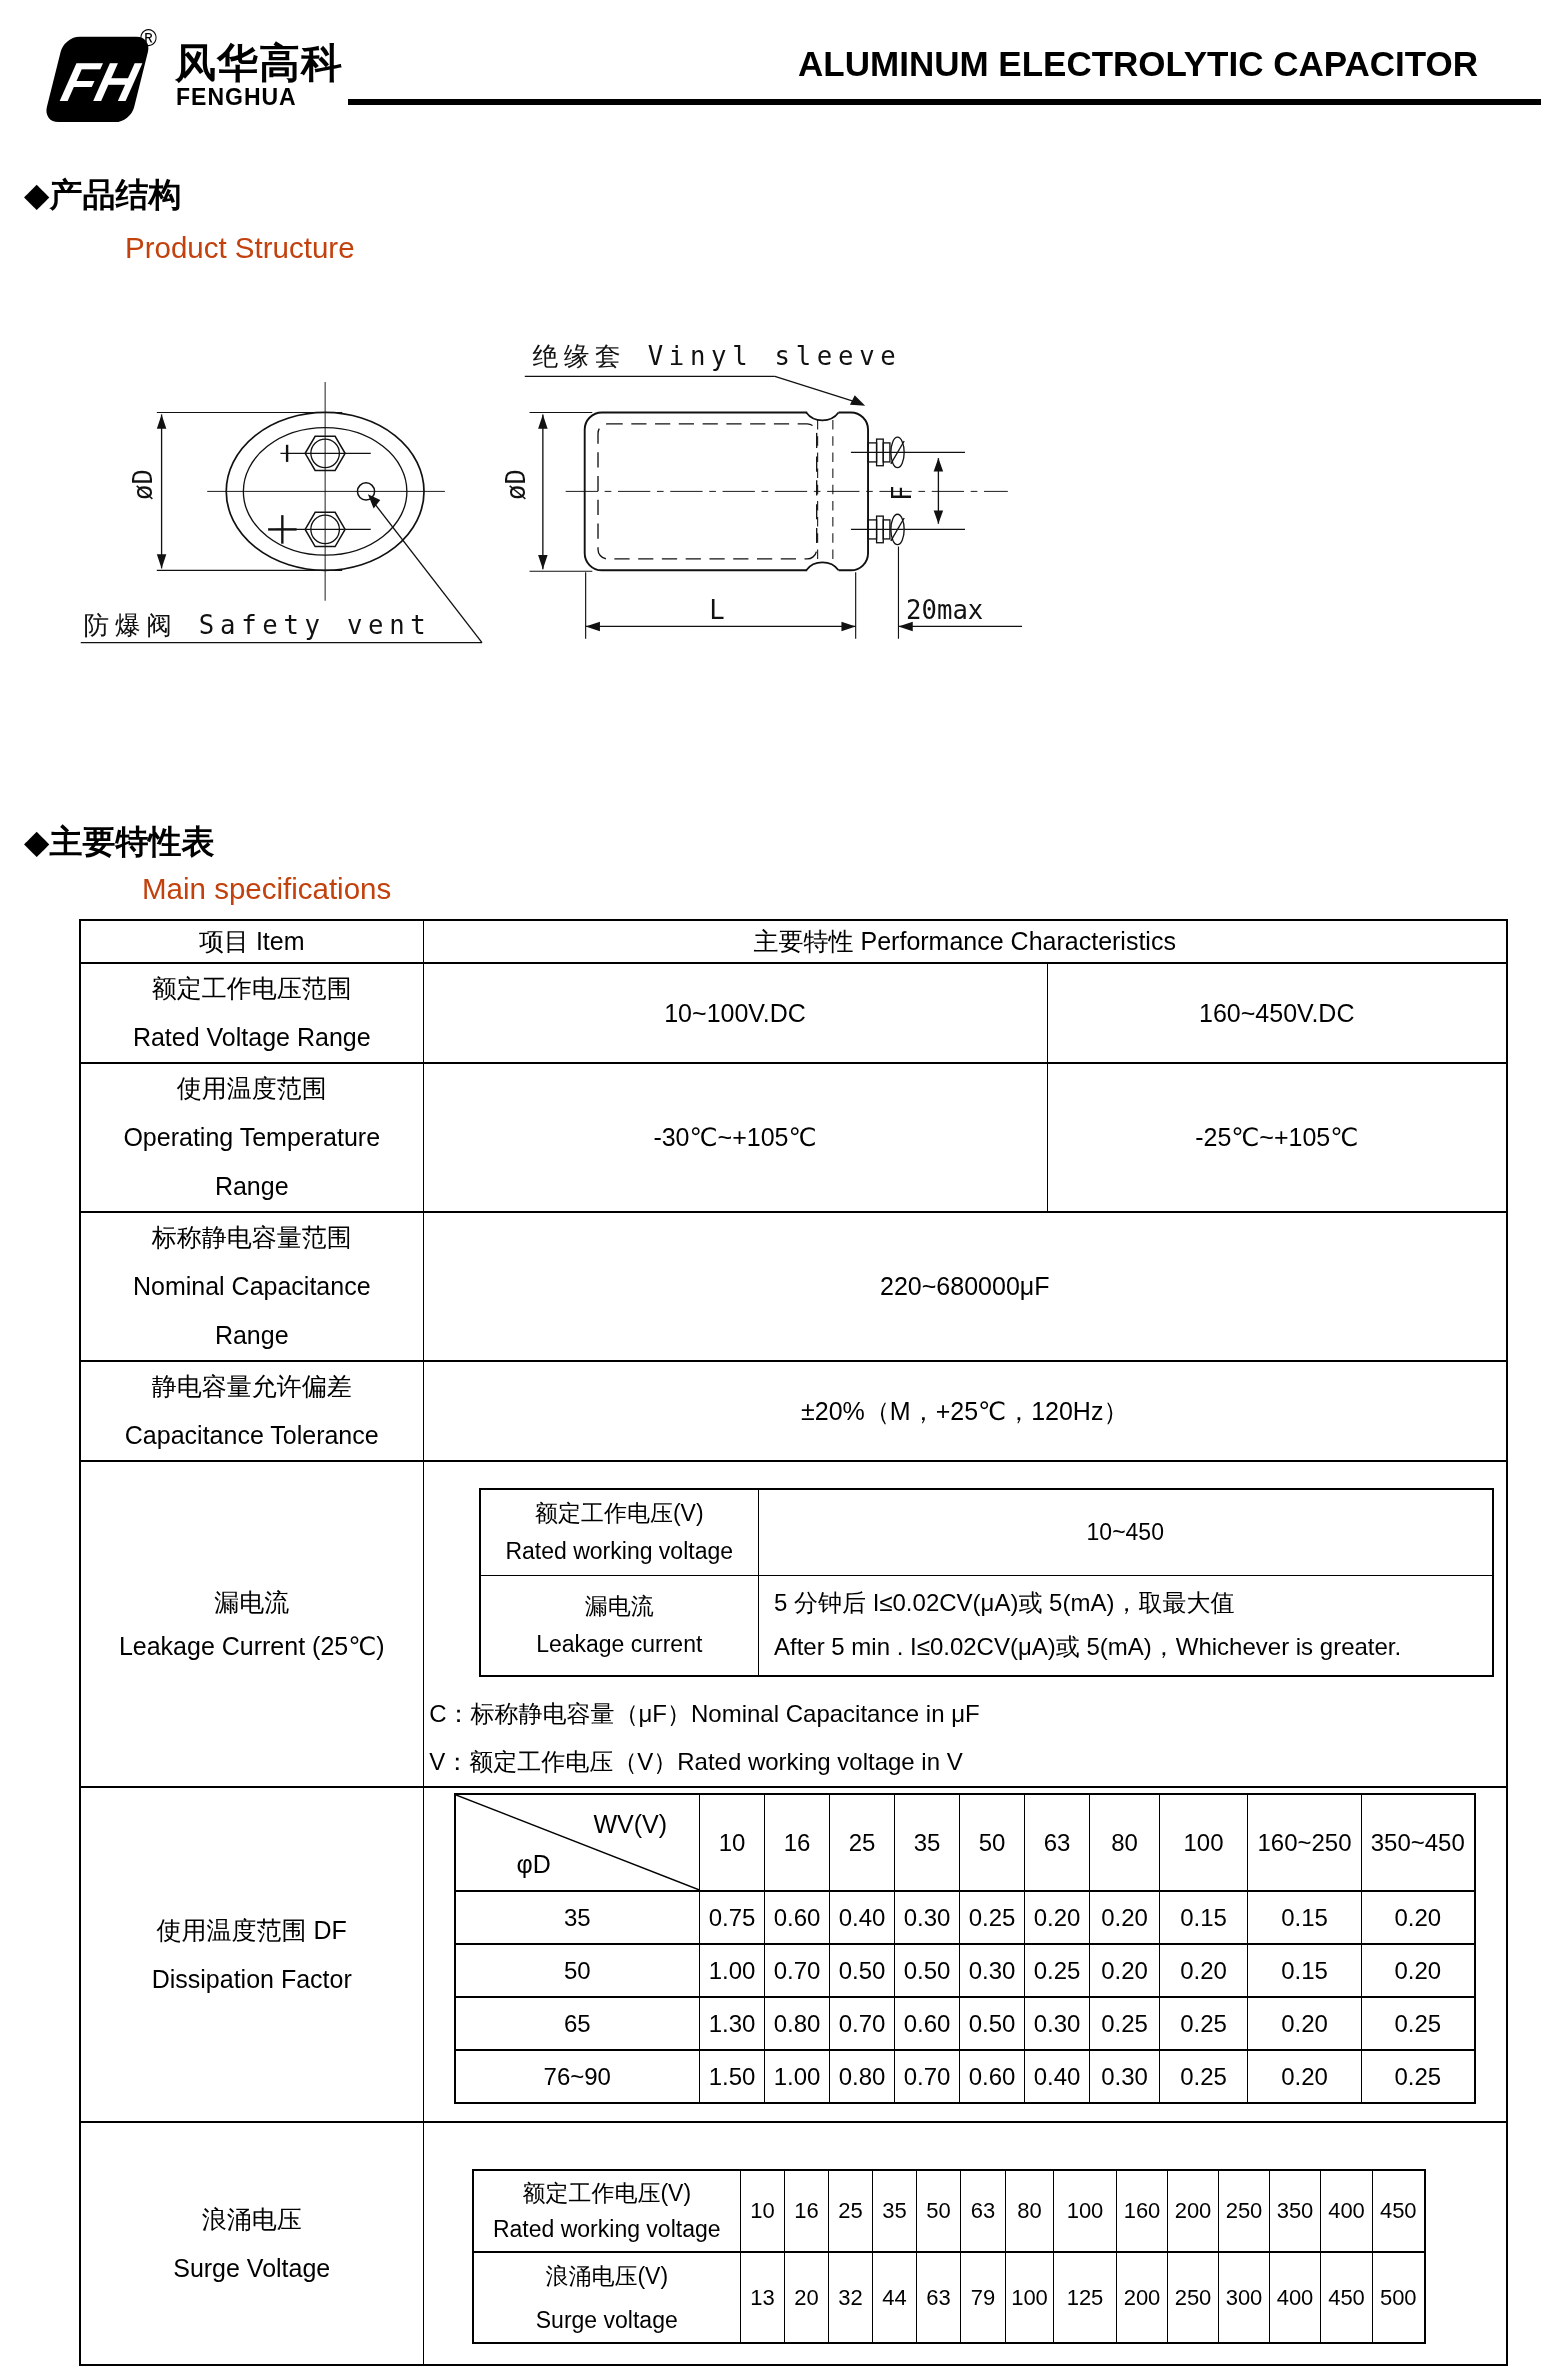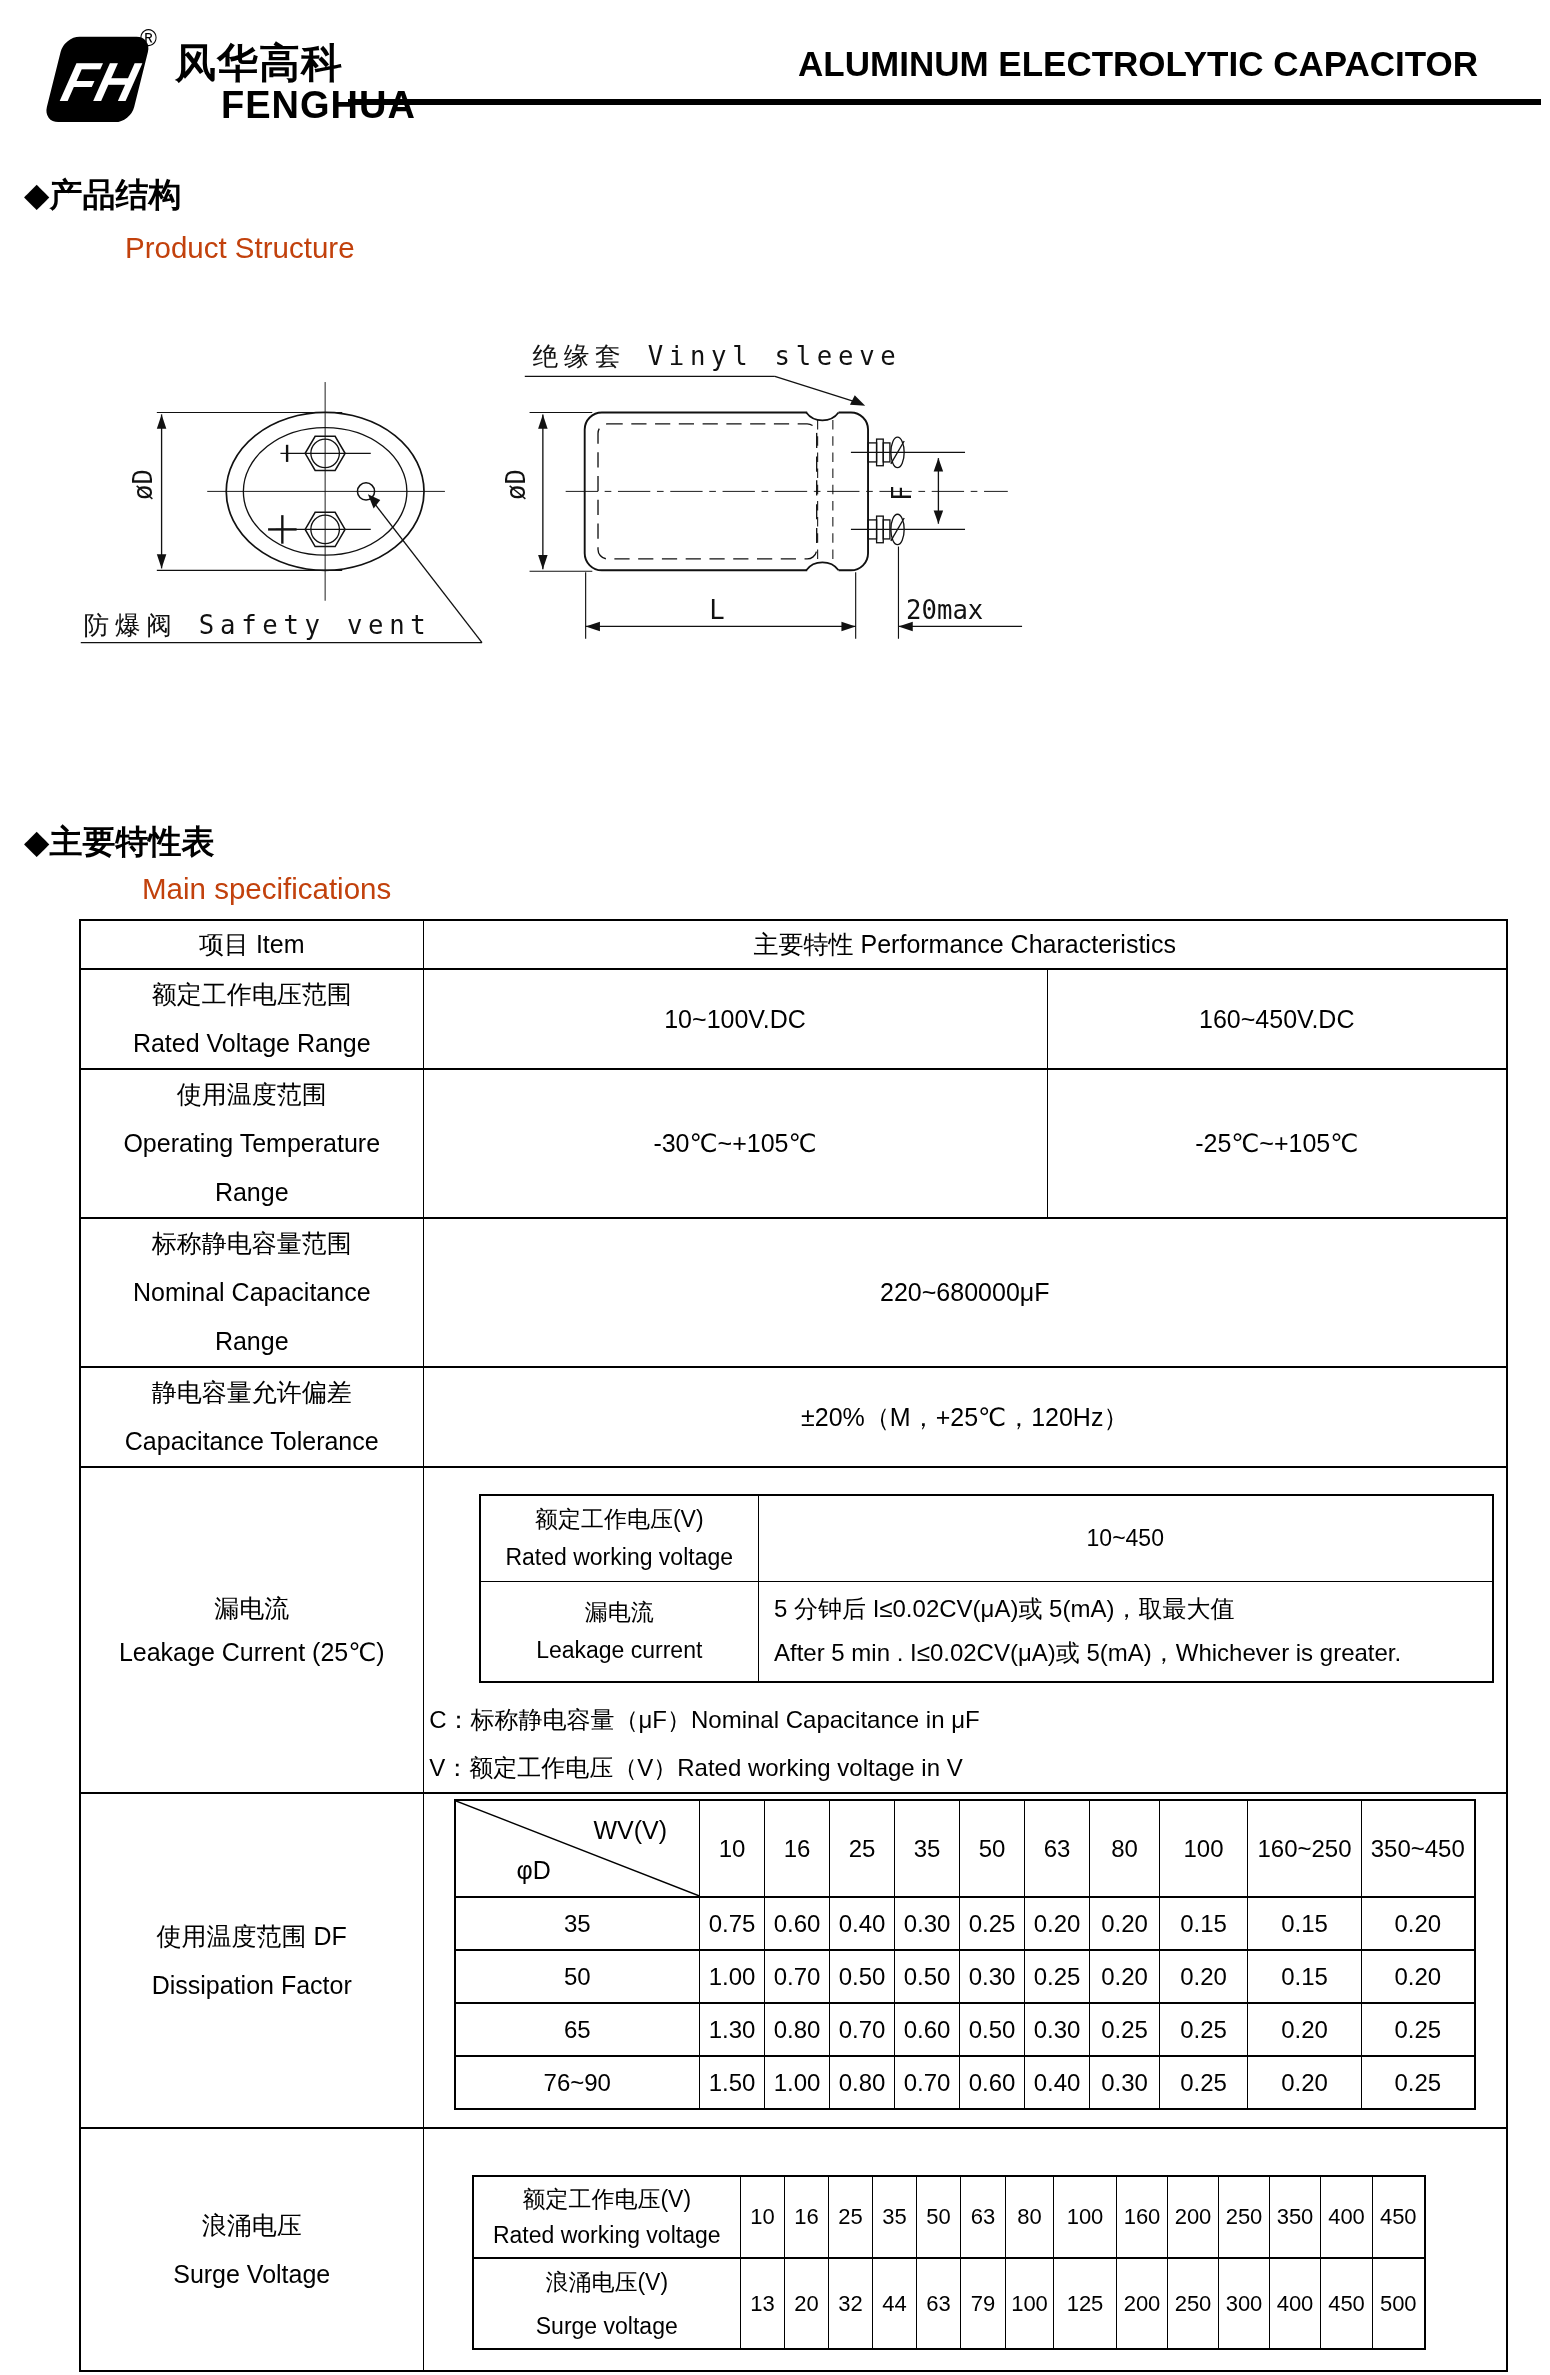--- a/index.html
+++ b/index.html
@@ -2,21 +2,21 @@
 <html style="font-size:15px"><head>
 <meta charset="utf-8">
 <style>
   html,body{margin:0;padding:0;background:#e8e8e8;}
   .page{position:relative;width:1550px;height:2376px;background:#ffffff;overflow:hidden;
         font-family:"Liberation Sans","DejaVu Sans",sans-serif;color:#000;}
   
   .logo-mark{position:absolute;left:27px;top:31px;}
   .reg-mark{position:absolute;left:140px;top:25px;font-size:23px;font-weight:400;}
   .brand-cn{position:absolute;left:175px;top:36px;font-size:41px;font-weight:700;letter-spacing:1px;}
-  .brand-en{position:absolute;left:176px;top:84px;font-size:38px;font-weight:700;letter-spacing:1px;margin-left:45px;}
+  .brand-en{position:absolute;left:176px;top:84px;font-size:23px;font-weight:700;letter-spacing:1px;}
   .doc-title{position:absolute;right:72px;top:44px;font-size:35px;font-weight:700;letter-spacing:0;margin-left:36px;}
   .header-rule{position:absolute;left:348px;top:99px;width:1193px;height:5.7px;background:#000;}
   
   .sec-cn{position:absolute;font-size:33px;font-weight:700;color:#000;}
   .sec-en{position:absolute;font-size:29.5px;font-weight:400;color:#c2410c;}
   #sec1-cn{left:24px;top:173px;}
   #sec1-en{left:125px;top:231px;}
   #sec2-cn{left:24px;top:820px;}
   #sec2-en{left:142px;top:872px;}
   
@@ -182,21 +182,21 @@
   <div id="sec2-en" class="sec-en">Main specifications</div>
 
   <table class="spec-table">
     <colgroup>
         <col style="width:343px">
         <col style="width:624px">
         <col style="width:460px">
       </colgroup>
     <tbody>
 
-      <tr style="height:49px">
+      <tr style="height:43px">
         <td>项目 Item</td>
         <td colspan="2">主要特性 Performance Characteristics</td>
       </tr>
 
       <tr style="height:95px">
         <td class="lh52">
           <div>额定工作电压范围</div>
           <div>Rated Voltage Range</div>
         </td>
         <td>10~100V.DC</td>

